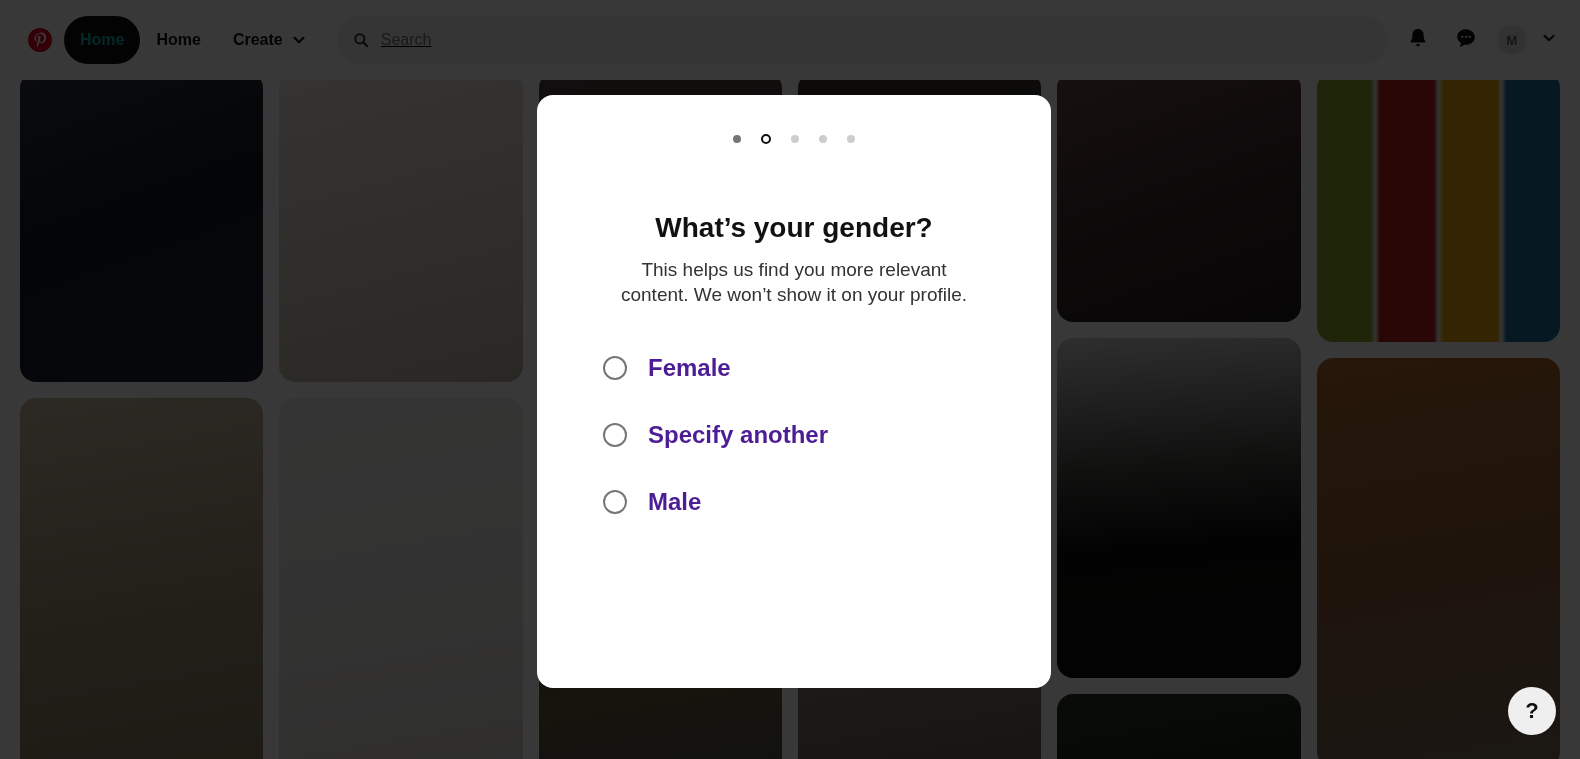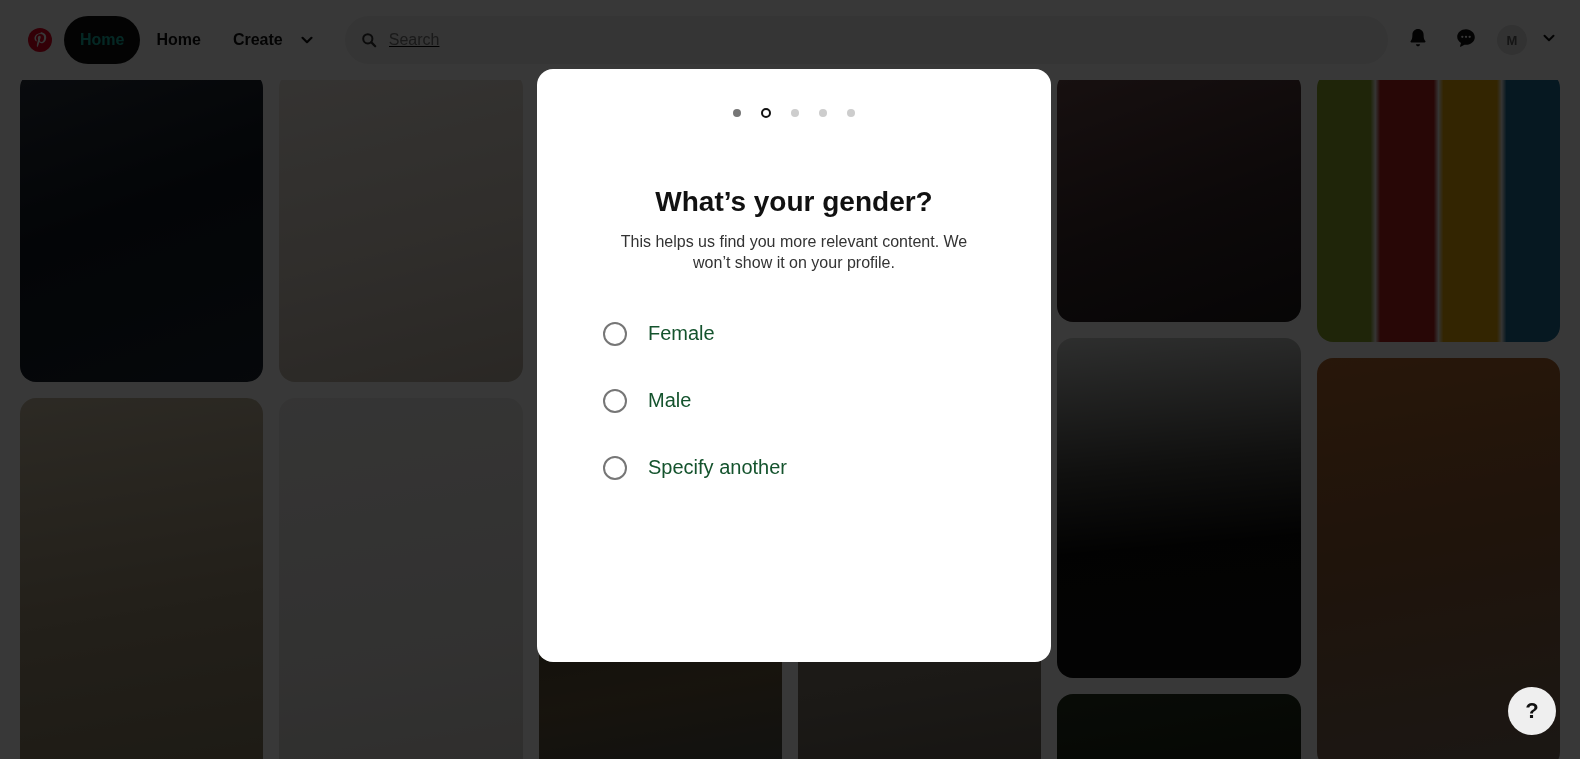--- a/index.html
+++ b/index.html
@@ -38,21 +38,21 @@
     height: 48px;
     padding: 0 16px;
     border-radius: 24px;
     display: flex; align-items: center; justify-content: center;
     font-size: 16px; font-weight: bold;
     color: #111111;
     white-space: nowrap;
     flex: 0 0 auto;
   }
   .nav-pill.active { background: #111111; color: #14b8a6; text-align: right; }
-  .nav-pill.with-caret { gap: 16px; }
+  .nav-pill.with-caret { gap: 8px; }
   .caret { display: inline-block; width: 16px; height: 16px; }
   .search-wrap {
     flex: 1 1 auto;
     height: 48px;
     margin-left: 14px;
     margin-right: 6px;
     background: #efefef;
     border-radius: 24px;
     display: flex; align-items: center;
     padding: 0 16px;
@@ -110,21 +110,21 @@
     border-radius: 50%;
     background: #efefef;
     display: flex; align-items: center; justify-content: center;
     font-size: 22px; font-weight: bold; color: #111111;
     z-index: 6;
   }
 
   
   .modal {
     position: absolute;
-    left: 537px; top: 69px;
+    left: 537px; top: 95px;
     width: 514px; height: 593px;
     background: #ffffff;
     border-radius: 16px;
     z-index: 10;
     display: flex; flex-direction: column;
     align-items: center;
     padding: 32px 40px 40px;
   }
   .dots { display: flex; gap: 20px; align-items: center; height: 12px; margin-top: 6px; }
   .dot { width: 8px; height: 8px; border-radius: 50%; }
@@ -135,36 +135,36 @@
   }
   .dot.todo { background: #cdcdcd; }
 
   .modal-title {
     margin-top: 66px;
     font-size: 28px; font-weight: bold; color: #111111;
     text-align: center; line-height: 1.2;
   }
   .modal-sub {
     margin-top: 12px;
-    font-size: 16px; color: #333333;
+    font-size: 19px; color: #333333;
     text-align: center; line-height: 1.35;
     max-width: 352px;
   }
   .options { margin-top: 40px; width: 100%; padding-left: 26px; }
   .option-row {
     display: flex; align-items: center; gap: 21px;
     height: 40px;
     margin-bottom: 27px;
   }
   .radio {
     width: 24px; height: 24px; border-radius: 50%;
     border: 2px solid #767676; background: #ffffff;
     flex: 0 0 auto;
   }
-  .option-label { font-size: 20px; font-weight: normal; color: #14532d; }
+  .option-label { font-size: 24px; font-weight: bold; color: #4c1d95; }
 </style>
 </head>
 <body>
 
 <div class="app">
 
   <div class="feed" id="feed">
       <div class="feed-col">
         <div class="pin" style="height: 310px; background: linear-gradient(160deg, rgb(43, 52, 64) 0%, rgb(16, 24, 33) 45%, rgb(27, 36, 48) 100%);"></div>
         <div class="pin" style="height: 430px; background: linear-gradient(170deg, rgb(201, 189, 164) 0%, rgb(157, 143, 116) 50%, rgb(125, 115, 88) 100%);"></div>
@@ -282,22 +282,22 @@
     <div class="modal-title">What’s your gender?</div>
     <div class="modal-sub">This helps us find you more relevant content. We won’t show it on your profile.</div>
 
     <div class="options" id="options">
         <div class="option-row">
           <div class="radio"></div>
           <div class="option-label">Female</div>
         </div>
         <div class="option-row">
           <div class="radio"></div>
-          <div class="option-label">Male</div>
+          <div class="option-label">Specify another</div>
         </div>
         <div class="option-row">
           <div class="radio"></div>
-          <div class="option-label">Specify another</div>
+          <div class="option-label">Male</div>
         </div>
       </div>
   </div>
 
 </div>
 
 </body></html>

